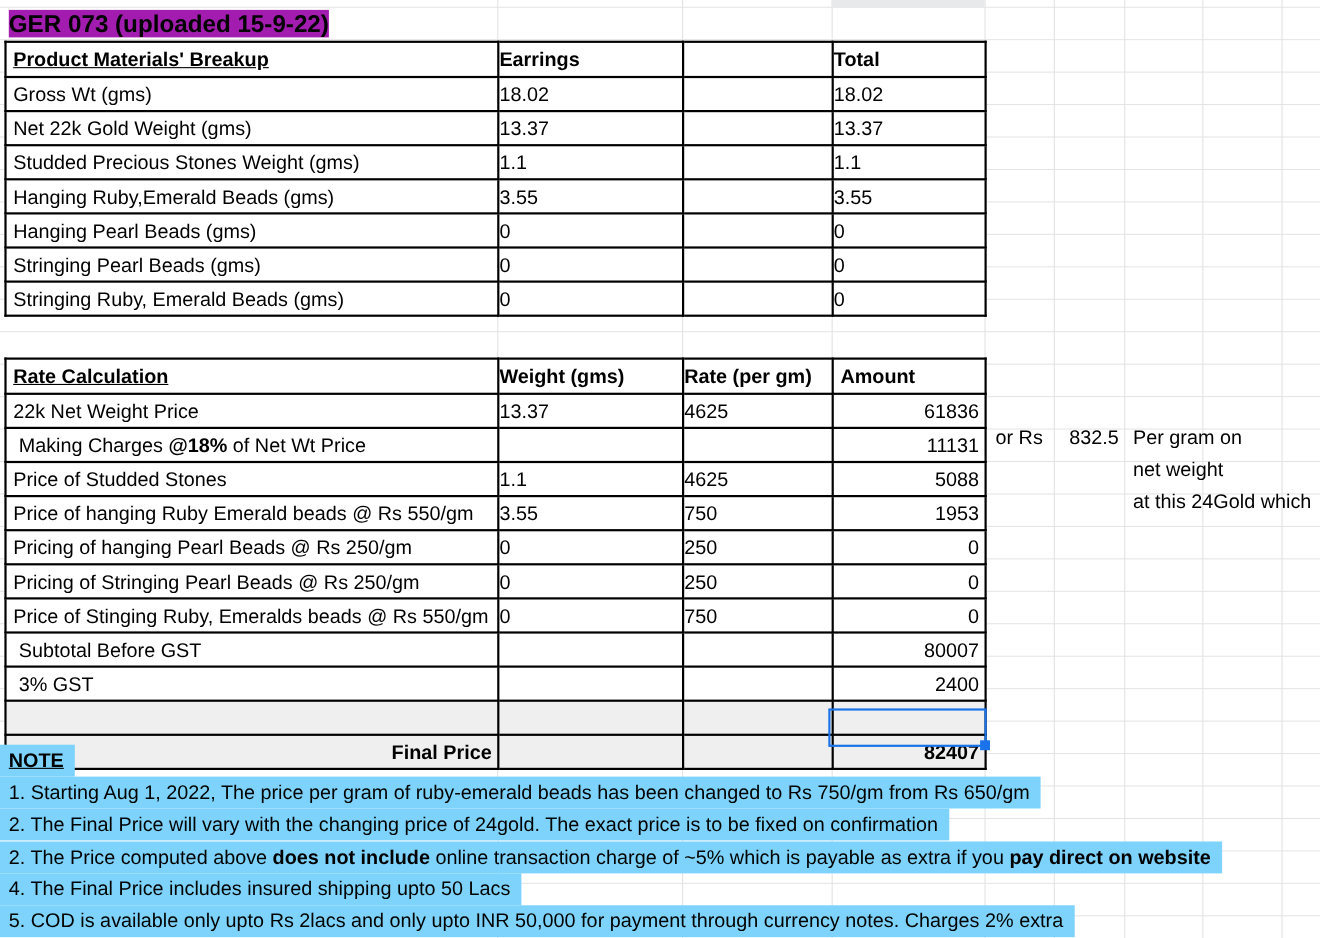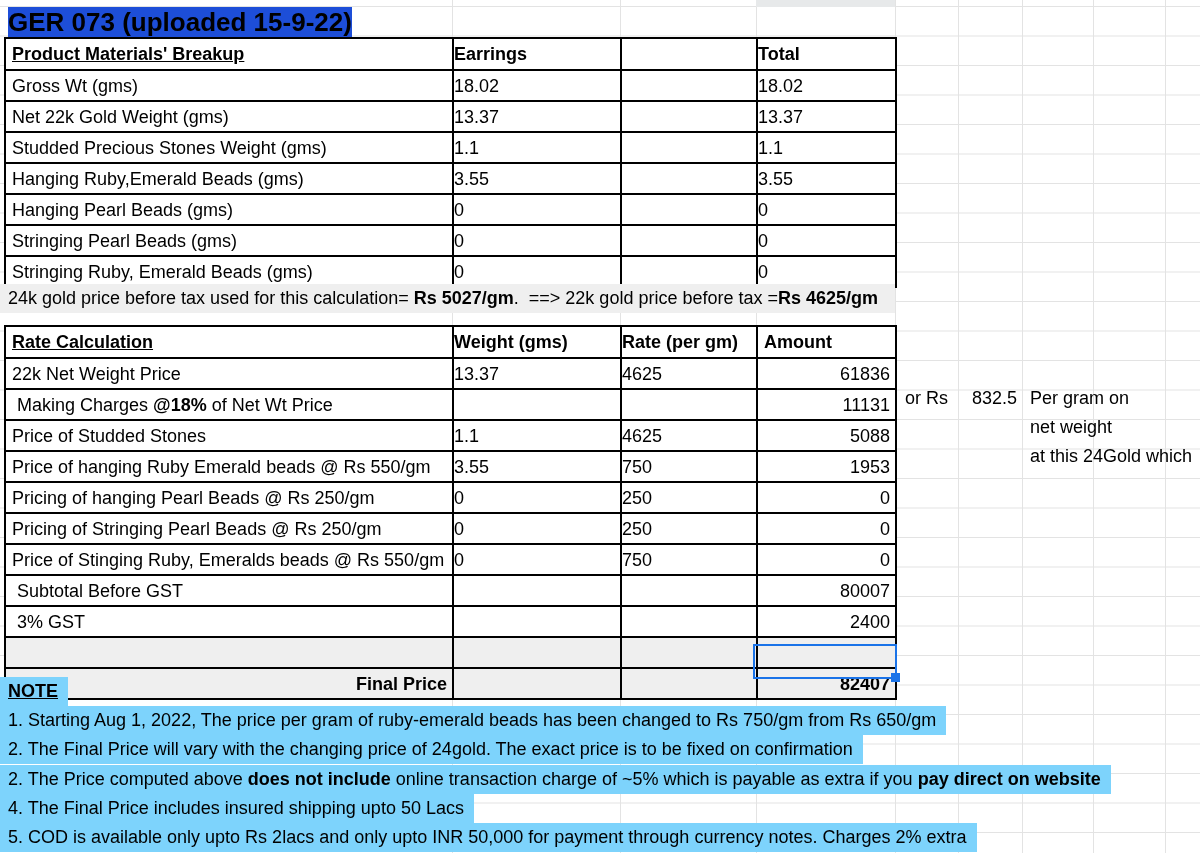--- a/index.html
+++ b/index.html
@@ -22,21 +22,21 @@
       linear-gradient(#e3e3e3,#e3e3e3),
       linear-gradient(#e3e3e3,#e3e3e3),
       linear-gradient(to bottom, transparent 0, transparent 28.5px, #e3e3e3 28.5px, #e3e3e3 29.5px);
     background-repeat:no-repeat,no-repeat,no-repeat,no-repeat,no-repeat,no-repeat,no-repeat,no-repeat,repeat;
     background-size:1px 100%,1px 100%,1px 100%,1px 100%,1px 100%,1px 100%,1px 100%,1px 100%,100% 29.5px;
     background-position:452px 0,620px 0,756px 0,895px 0,958px 0,1022px 0,1093px 0,1165px 0,0 7px;
   }
   .top-gray-cell{position:absolute;left:756px;top:0;width:139px;height:7px;background:#e7e9ea;}
 
   .title-row{position:absolute;left:8px;top:7px;height:30px;line-height:30px;}
-  .title-row .title{font-size:26px;font-weight:bold;background:#1d4ed8;white-space:pre;}
+  .title-row .title{font-size:22px;font-weight:bold;background:#a21caf;white-space:pre;}
 
   table{position:absolute;border-collapse:collapse;table-layout:fixed;background:#fff;font-size:18px;padding-left:21px;}
   td{border:2px solid #000;overflow:hidden;white-space:pre;padding:0;height:29px;line-height:24px;}
   tr.h td{height:30px;}
   td.lbl{text-align:left;padding-left:6px;padding-right:2px;}
   td.ctr{}
   td.amt{text-align:right;padding-right:5px;}
   .bold{font-weight:bold;}
   .und{text-decoration:underline;}
   #t1{left:4px;top:37px;width:891px;}
@@ -131,21 +131,20 @@
     </tr>
     <tr>
       <td class="lbl">Stringing Ruby, Emerald Beads (gms)</td>
       <td class="ctr">0</td>
       <td></td>
       <td class="ctr">0</td>
     </tr>
   </tbody>
     </table>
 
-  <div class="gold-row"><span>24k gold price before tax used for this calculation= </span><span class="bold">Rs 5027/gm</span><span>.  ==&gt; 22k gold price before tax =</span><span class="bold">Rs 4625/gm</span></div>
 
   <table id="t2">
     <colgroup>
         <col style="width:448px">
         <col style="width:168px">
         <col style="width:136px">
         <col style="width:139px">
       </colgroup>
     <tbody>
         <tr class="h">

